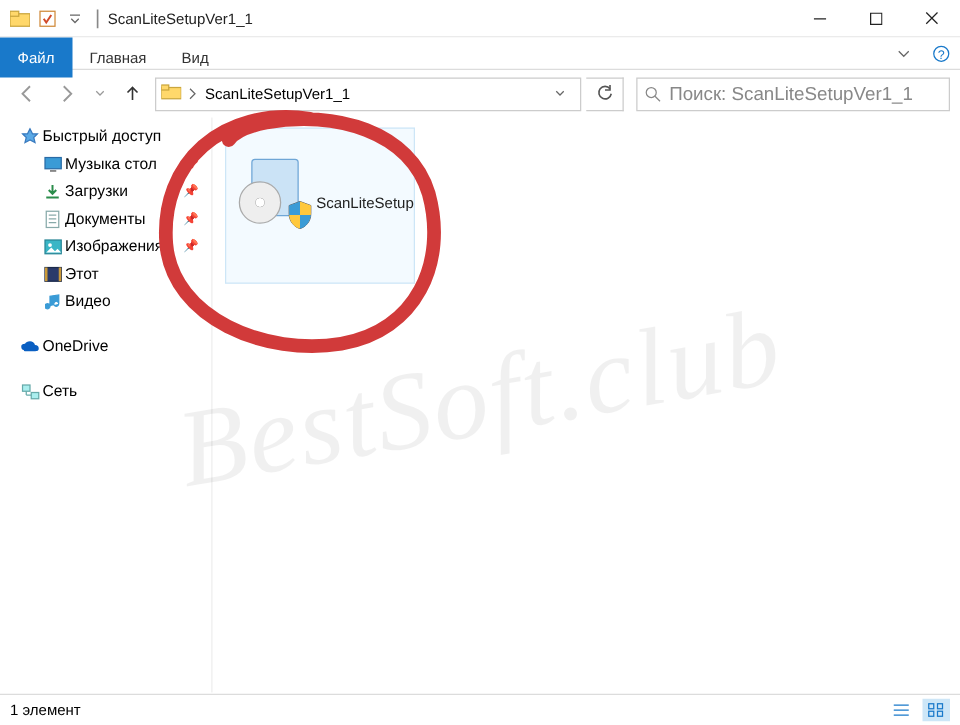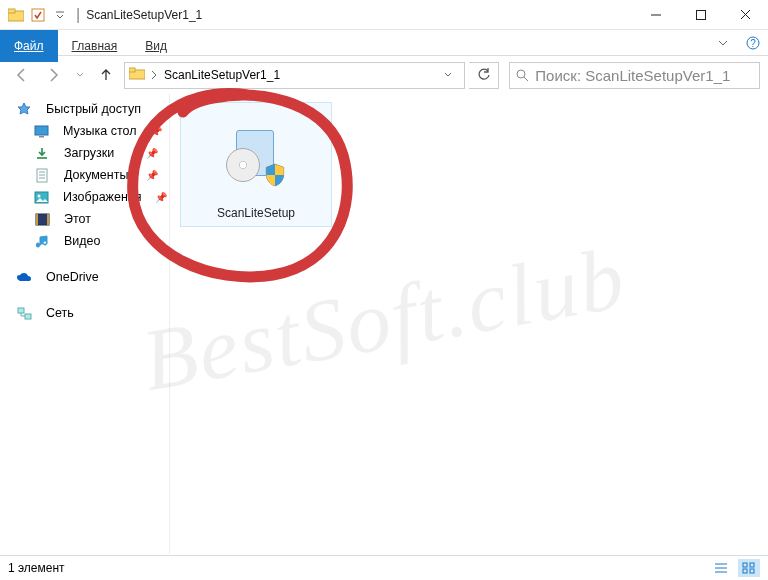--- a/index.html
+++ b/index.html
@@ -10,46 +10,46 @@
   .qat { display: flex; align-items: center; gap: 2px; padding-left: 6px; }
   .qat .icon { width: 20px; height: 22px; display:flex; align-items:center; justify-content:center; }
   .title-sep { margin: 0 6px; color: #888; }
   .title-text { font-size: 12px; color: #222; }
   .win-controls { margin-left: auto; display: flex; }
   .win-btn { width: 45px; height: 30px; display:flex; align-items:center; justify-content:center; }
   .win-btn svg { stroke: #222; }
 
   
   .ribbon { height: 26px; background: #fff; display: flex; align-items: stretch; border-bottom: 1px solid #dcdcdc; }
-  .ribbon .tab { padding: 16px 14px; font-size: 12px; color: #333; display:flex; align-items:center;text-decoration:underline; }
+  .ribbon .tab { padding: 16px 14px; font-size: 12px; color: #333; display:flex; align-items:center; }
   .ribbon .tab.file { background: #1979ca; color: #fff; }
   .ribbon-spacer { flex: 1; }
   .help-chev { width: 30px; display:flex; align-items:center; justify-content:center; }
 
   
   .navbar { height: 38px; display:flex; align-items:center; padding: 0 8px; gap: 4px; }
   .nav-arrow { width: 28px; height: 28px; display:flex; align-items:center; justify-content:center; }
   .nav-arrow svg { stroke: #999; }
   .address { flex: 1.4; height: 27px; border: 1px solid #ccc; display:flex; align-items:center; padding: 0 4px; font-size: 12px; gap:6px; }
   .addr-drop { width: 24px; display:flex; align-items:center; justify-content:center; }
   .refresh { width: 30px; height: 27px; border: 1px solid #ccc; border-left:none; display:flex; align-items:center; justify-content:center; }
   .search { flex: 1; height: 27px; border: 1px solid #ccc; display:flex; align-items:center; padding: 0 6px; font-size: 15px; color:#888; gap:6px; margin-left: 6px; }
 
   
   .body { display:flex; height: 460px; }
   .sidebar { width: 170px; padding: 4px 0; font-size: 12.5px; border-right: 1px solid #eee; }
   .group { margin-bottom: 14px; }
-  .item { height: 22px; display:flex; align-items:center; padding-left: 16px; gap:14px; }
+  .item { height: 22px; display:flex; align-items:center; padding-left: 16px; gap:2px; }
   .item.sub { padding-left: 34px; }
   .item .pin { margin-left: auto; margin-right: 10px; color:#8a8a8a; font-size:10px; }
   .item .ic { width:16px; height:16px; display:flex; align-items:center; justify-content:center; }
   .item-label { white-space: nowrap; }
 
   .content { flex:1; padding: 8px 10px; position:relative; }
-  .file-tile { width: 152px; height: 125px; border: 1px solid #cde6f7; background:#f3faff; display:flex; flex-direction:column; align-items:center; justify-content:flex-end; padding-bottom:6px; position:relative; }
+  .file-tile { width: 152px; height: 125px; border: 1px solid #cde6f7; background:#f3faff; display:flex; flex-direction:row; align-items:center; justify-content:flex-end; padding-bottom:6px; position:relative; }
   .file-tile .app-icon { width:64px; height:64px; margin-bottom:18px; position:relative; }
   .file-tile .app-icon .box { position:absolute; left:12px; top:6px; width:38px; height:46px; background:#cbe3f6; border:1px solid #6fa6d6; border-radius:3px; }
   .file-tile .app-icon .cd { position:absolute; left:2px; top:24px; width:34px; height:34px; border-radius:50%; background: radial-gradient(circle, #fff 0 14%, #ccc 15% 17%, #eee 18% 100%); border:1px solid #aaa; }
   .file-tile .app-icon .shield { position:absolute; right:0; bottom:0; width:26px; height:26px; }
   .file-name { font-size: 12px; color:#222; }
 
   .statusbar { position:absolute; bottom:0; left:0; right:0; height:24px; border-top:1px solid #dcdcdc; display:flex; align-items:center; padding: 12px 8px; font-size:12px; color:#000000; background:#fff; }
   .view-icons { margin-left:auto; display:flex; gap:6px; }
   .view-icons .vic { width:22px; height:18px; display:flex; align-items:center; justify-content:center; }
   .view-icons .vic.active { background:#cde6f7; }

